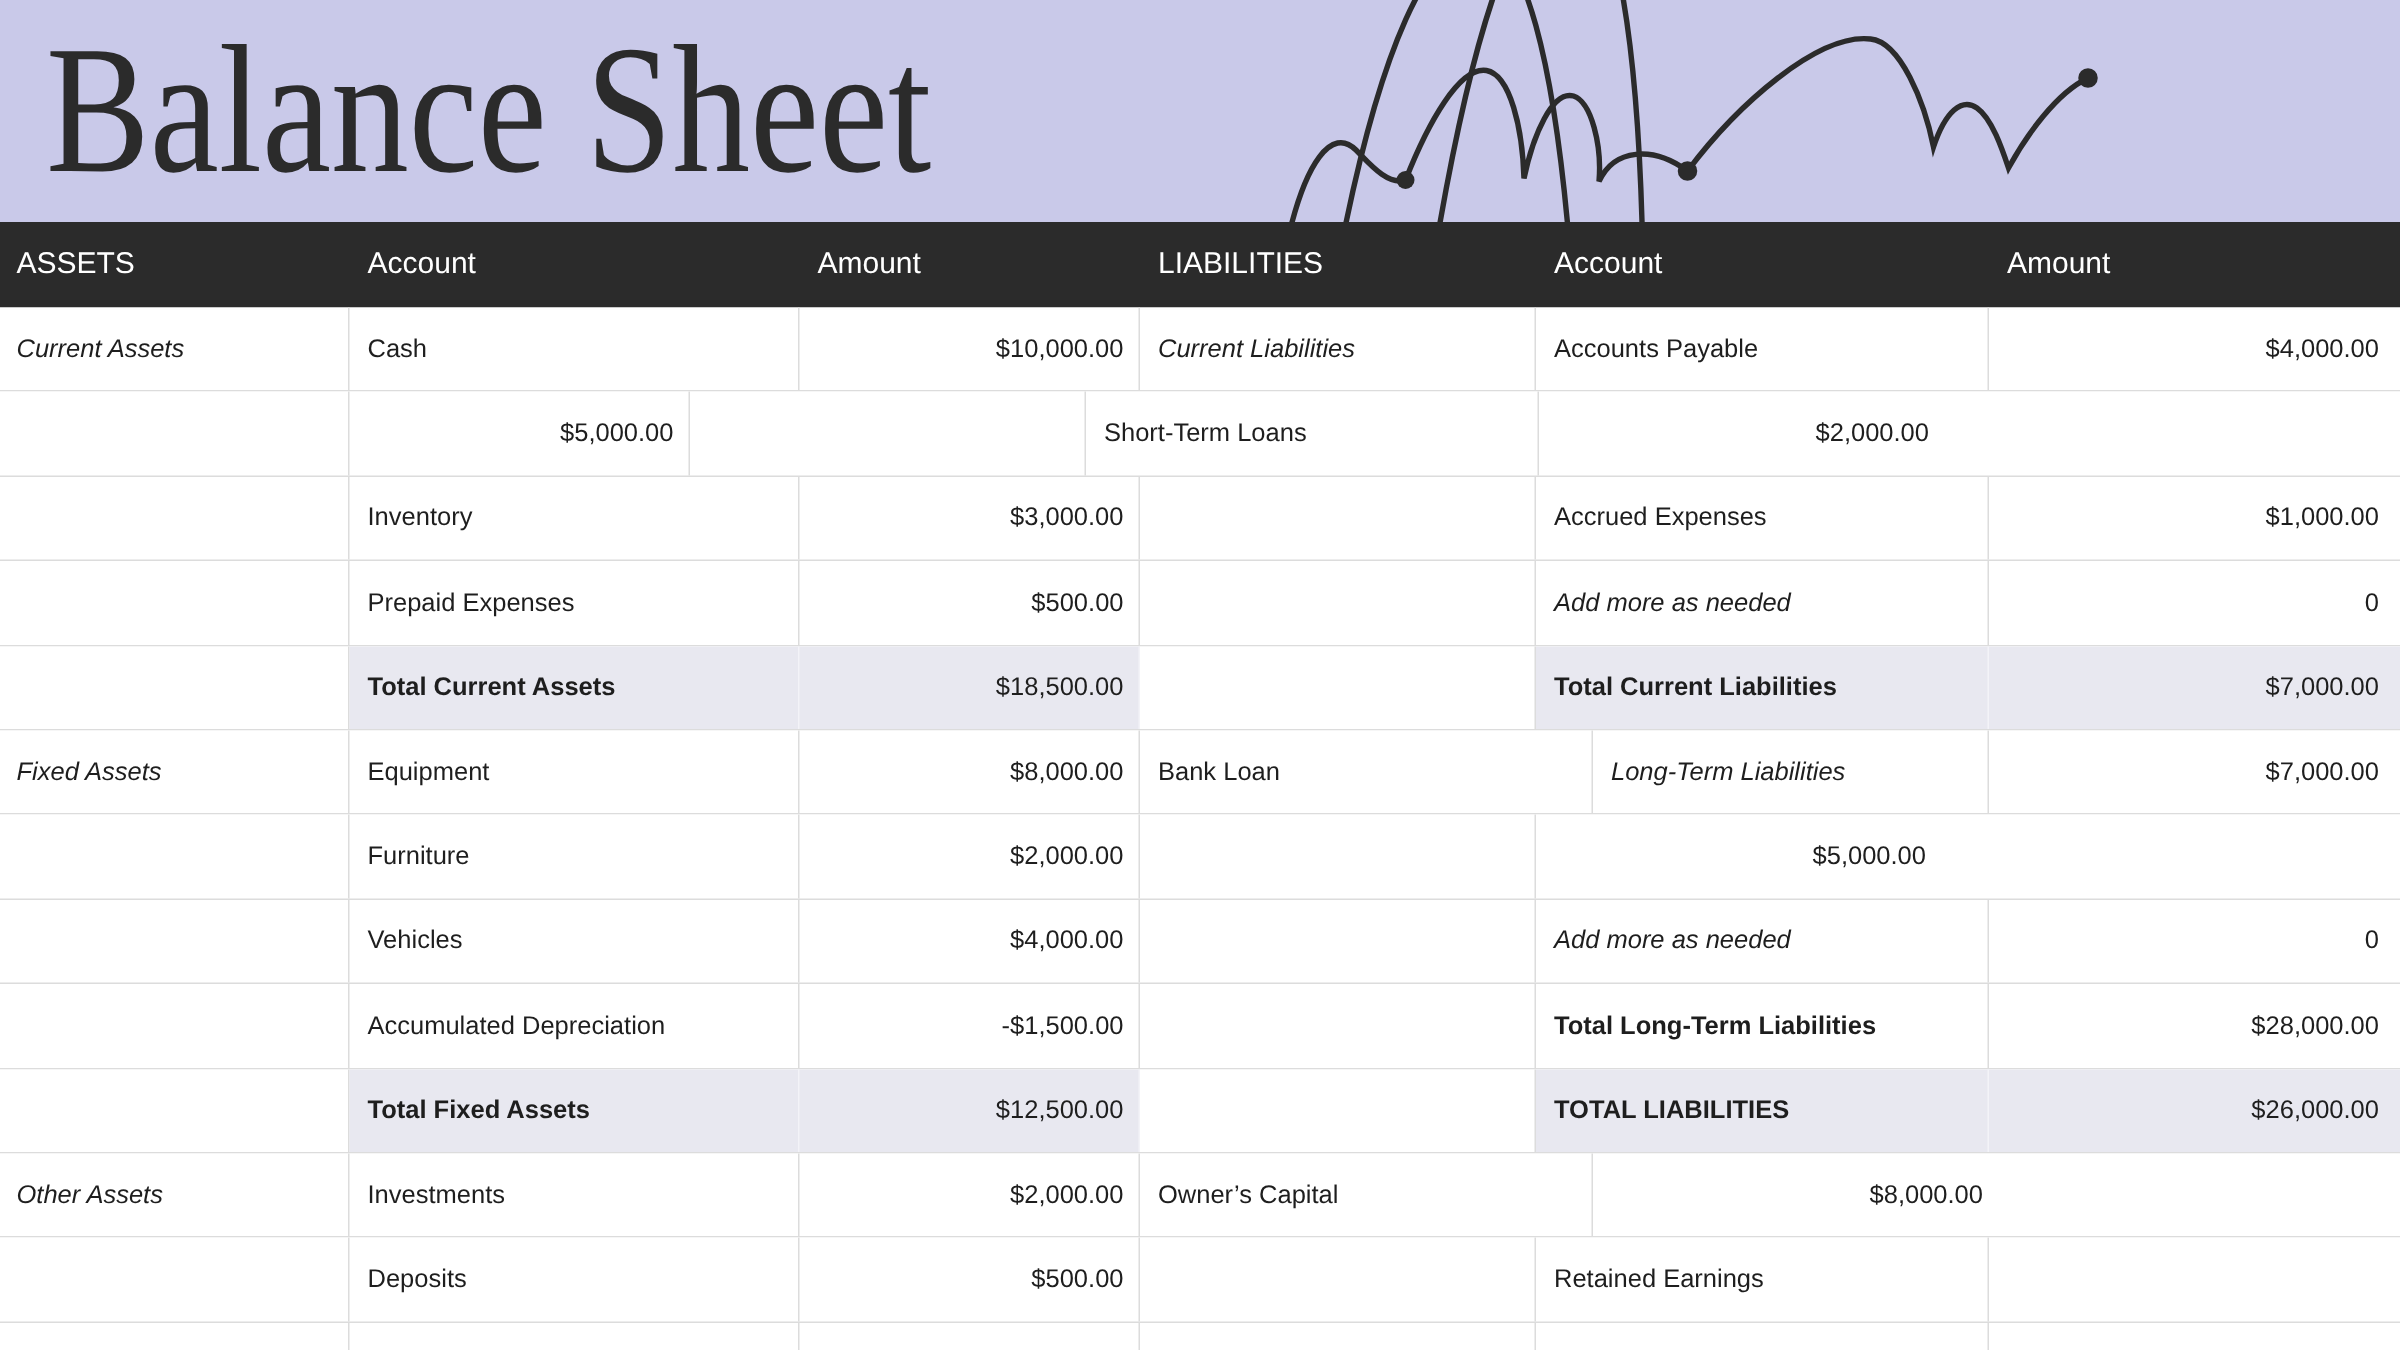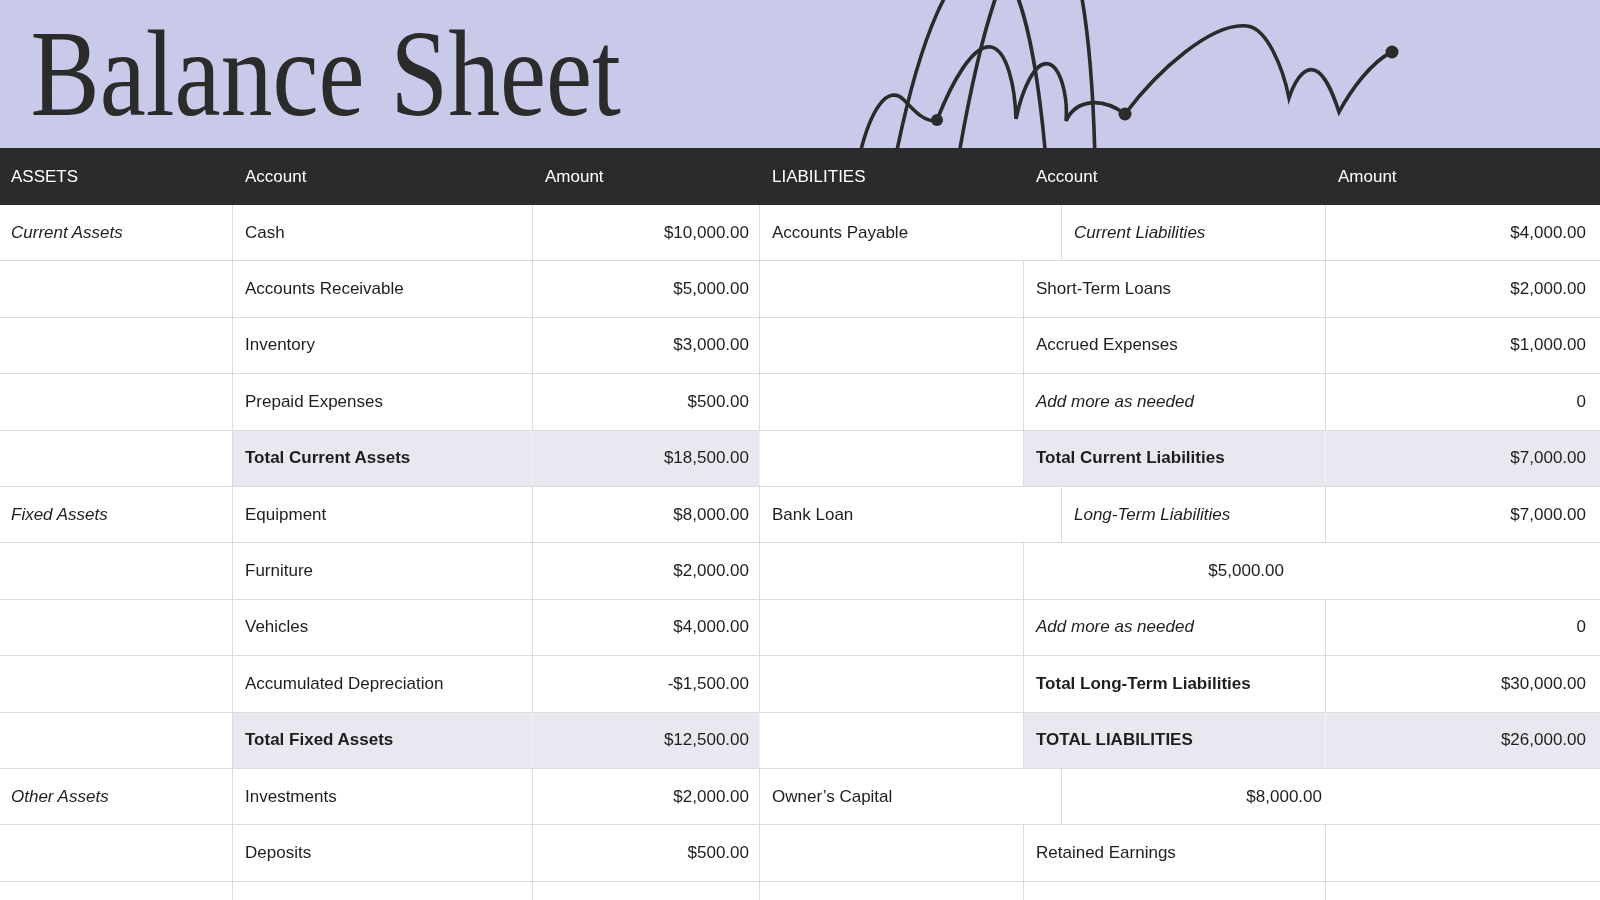--- a/index.html
+++ b/index.html
@@ -20,21 +20,21 @@
     transform:scaleX(0.85);transform-origin:left center;
     white-space:nowrap;
   }
   .doodle{position:absolute;top:0;left:840px;width:570px;height:148px;}
   .doodle path{fill:none;stroke:#2b2b2b;stroke-width:3.6;stroke-linecap:round;}
   .doodle circle{fill:#2b2b2b;}
   
   .thead{
     display:flex;width:1600px;height:57px;background:#2b2b2b;color:#ffffff;
   }
-  .thead .cell{border-right:none;font-size:17px;}
+  .thead .cell{border-right:none;font-size:20px;}
   .row{
     display:flex;width:1600px;height:56.4px;box-sizing:border-box;
     border-bottom:1px solid #dcdcdc;background:#ffffff;
   }
   .row.filler{height:18.2px;border-bottom:none;}
   .cell{
     box-sizing:border-box;height:100%;
     display:flex;align-items:center;
     padding:0 12px;font-size:17px;
     border-right:1px solid #dcdcdc;
@@ -85,28 +85,27 @@
   <div class="cell c3" style="justify-content:flex-start;">Amount</div>
   <div class="cell c4">LIABILITIES</div>
   <div class="cell c5">Account</div>
   <div class="cell c6" style="justify-content:flex-start;">Amount</div>
 </div>
 
 <div class="row">
   <div class="cell c1 cat">Current Assets</div>
   <div class="cell c2">Cash</div>
   <div class="cell c3">$10,000.00</div>
+  <div class="cell c4 cat">Current Liabilities</div>
   <div class="cell c5">Accounts Payable</div>
-  <div class="cell c4 cat">Current Liabilities</div>
   <div class="cell c6">$4,000.00</div>
 </div>
 
 <div class="row">
   <div class="cell c1 cat"></div>
-  <div class="cell c2">Accounts Receivable</div>
   <div class="cell c3">$5,000.00</div>
   <div class="cell c4 cat"></div>
   <div class="cell c5">Short-Term Loans</div>
   <div class="cell c6">$2,000.00</div>
 </div>
 
 <div class="row">
   <div class="cell c1 cat"></div>
   <div class="cell c2">Inventory</div>
   <div class="cell c3">$3,000.00</div>
@@ -158,21 +157,21 @@
   <div class="cell c5 italic">Add more as needed</div>
   <div class="cell c6">0</div>
 </div>
 
 <div class="row">
   <div class="cell c1 cat"></div>
   <div class="cell c2">Accumulated Depreciation</div>
   <div class="cell c3">-$1,500.00</div>
   <div class="cell c4 cat"></div>
   <div class="cell c5 bold">Total Long-Term Liabilities</div>
-  <div class="cell c6">$30,000.00</div>
+  <div class="cell c6">$28,000.00</div>
 </div>
 
 <div class="row">
   <div class="cell c1 cat"></div>
   <div class="cell c2 bold shaded">Total Fixed Assets</div>
   <div class="cell c3 shaded">$12,500.00</div>
   <div class="cell c4 cat"></div>
   <div class="cell c5 bold shaded">TOTAL LIABILITIES</div>
   <div class="cell c6 shaded">$26,000.00</div>
 </div>

